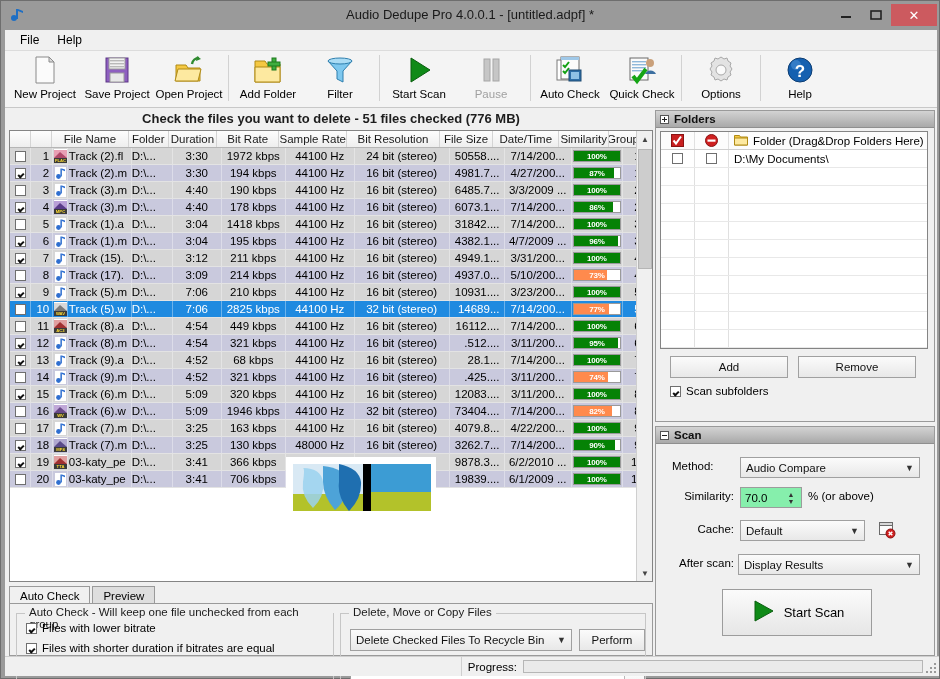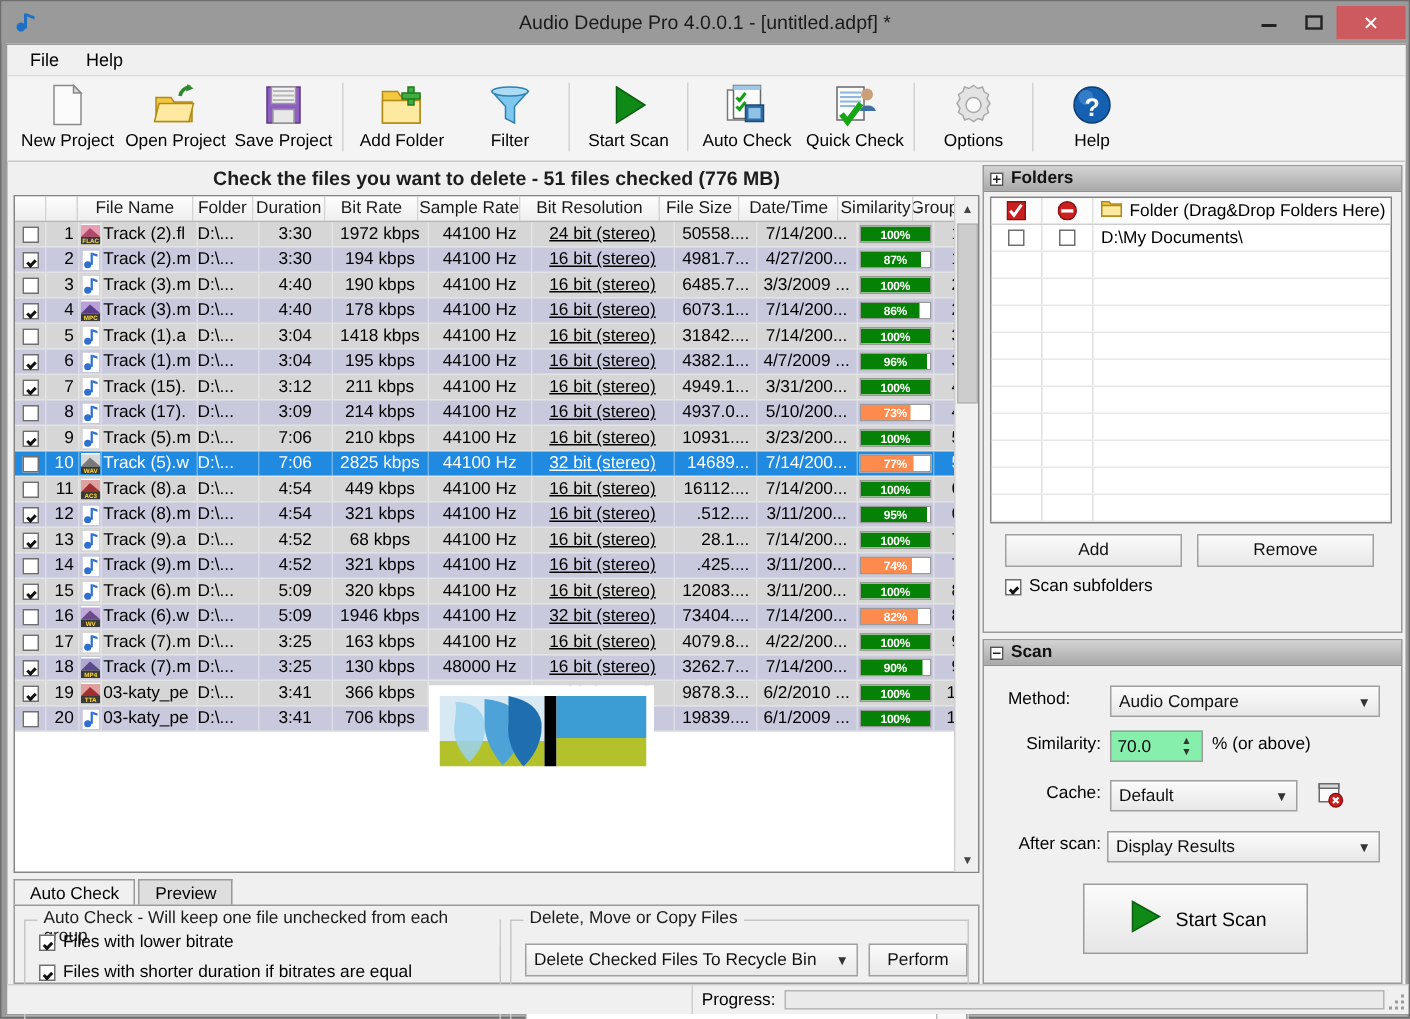--- a/index.html
+++ b/index.html
@@ -92,21 +92,21 @@
   .cell { height:100%; display:flex; align-items:center; overflow:hidden;
           white-space:nowrap; border-right:1px solid rgba(255,255,255,.35); }
   .c-check { width:23px; justify-content:center; }
   .c-num   { width:24px; justify-content:flex-end; padding-right:3px; }
   .c-icon  { width:16px; justify-content:center; }
   .c-name  { width:70px; padding-left:1px; }
   .c-folder{ width:45px; }
   .c-dur   { width:54px; justify-content:center; }
   .c-br    { width:70px; justify-content:center; }
   .c-sr    { width:76px; justify-content:center; }
-  .c-bres  { width:104px; justify-content:center;text-decoration:underline; }
+  .c-bres  { width:104px; justify-content:center; }
   .c-size  { width:60px; justify-content:flex-end; padding-right:4px; }
   .c-date  { width:74px; justify-content:center; }
   .c-sim   { width:56px; justify-content:center; }
   .c-grp   { width:32px; justify-content:center; border-right:none; }
 
   .cbx { width:11px; height:11px; border:1px solid #6f6f6f; background:#fff;
          display:inline-block; position:relative; }
   .cbx.on:after {
     content:""; position:absolute; left:2px; top:4px; width:4px; height:2px;
     border-left:2px solid #111; border-bottom:2px solid #111;
@@ -264,41 +264,41 @@
             <path d="M7 3 h13 l5 5 v21 h-18 z" fill="#fbfbfb" stroke="#8a8a8a"></path>
             <path d="M20 3 l5 5 h-5 z" fill="#dcdcdc" stroke="#8a8a8a"></path>
           </svg>
         </span>
         <span class="lbl">New Project</span>
       </div>
 
       <div class="tb-btn">
         <span class="tb-ico">
           <svg width="32" height="32" viewBox="0 0 32 32">
-            <path d="M3 11 h10 l2 3 h12 v13 h-24 z" fill="#f5c842" stroke="#b08a14"></path>
-            <path d="M5 15 h23 l-3 12 h-23 z" fill="#fde9a0" stroke="#b08a14"></path>
-            <path d="M19 10 a7 7 0 0 1 7 -6" fill="none" stroke="#2f8a2f" stroke-width="2.4"></path>
-            <path d="M24 2 l4 3 l-5 2 z" fill="#2f8a2f"></path>
-          </svg>
-        </span>
-        <span class="lbl">Open Project</span>
-      </div>
-
-      <div class="tb-btn">
-        <span class="tb-ico">
-          <svg width="32" height="32" viewBox="0 0 32 32">
             <rect x="5" y="4" width="22" height="24" fill="#8e5fc0" stroke="#5c3686"></rect>
             <rect x="8" y="4" width="16" height="11" fill="#f2f2f2" stroke="#9a9a9a"></rect>
             <rect x="9" y="6" width="14" height="1.4" fill="#b9b9b9"></rect>
             <rect x="9" y="9" width="14" height="1.4" fill="#b9b9b9"></rect>
             <rect x="9" y="12" width="14" height="1.4" fill="#b9b9b9"></rect>
             <rect x="9" y="19" width="14" height="9" fill="#e8e8e8" stroke="#9a9a9a"></rect>
           </svg>
         </span>
         <span class="lbl">Save Project</span>
+      </div>
+
+      <div class="tb-btn">
+        <span class="tb-ico">
+          <svg width="32" height="32" viewBox="0 0 32 32">
+            <path d="M3 11 h10 l2 3 h12 v13 h-24 z" fill="#f5c842" stroke="#b08a14"></path>
+            <path d="M5 15 h23 l-3 12 h-23 z" fill="#fde9a0" stroke="#b08a14"></path>
+            <path d="M19 10 a7 7 0 0 1 7 -6" fill="none" stroke="#2f8a2f" stroke-width="2.4"></path>
+            <path d="M24 2 l4 3 l-5 2 z" fill="#2f8a2f"></path>
+          </svg>
+        </span>
+        <span class="lbl">Open Project</span>
       </div>
 
       <div class="tb-sep"></div>
 
       <div class="tb-btn">
         <span class="tb-ico">
           <svg width="32" height="32" viewBox="0 0 32 32">
             <path d="M3 7 h10 l2 3 h13 v18 h-25 z" fill="#f5c842" stroke="#b08a14"></path>
             <path d="M3 13 h25 v15 h-25 z" fill="#fde9a0" stroke="#b08a14"></path>
             <rect x="20" y="4" width="4" height="12" fill="#3fae3f" stroke="#1f7a1f"></rect>
@@ -322,20 +322,29 @@
 
       <div class="tb-btn">
         <span class="tb-ico">
           <svg width="32" height="32" viewBox="0 0 32 32">
             <path d="M8 4 L27 16 L8 28 Z" fill="#0f8a17" stroke="#0a5e0f"></path>
           </svg>
         </span>
         <span class="lbl">Start Scan</span>
       </div>
 
+      <div class="tb-btn dim">
+        <span class="tb-ico">
+          <svg width="32" height="32" viewBox="0 0 32 32">
+            <rect x="9" y="5" width="6" height="22" fill="#c6c6c6" stroke="#a6a6a6"></rect>
+            <rect x="18" y="5" width="6" height="22" fill="#c6c6c6" stroke="#a6a6a6"></rect>
+          </svg>
+        </span>
+        <span class="lbl">Pause</span>
+      </div>
 
       <div class="tb-sep"></div>
 
       <div class="tb-btn">
         <span class="tb-ico">
           <svg width="32" height="32" viewBox="0 0 32 32">
             <rect x="3" y="6" width="16" height="20" fill="#fff" stroke="#7a7a7a"></rect>
             <rect x="7" y="3" width="18" height="22" fill="#fbfbfb" stroke="#6a6a6a"></rect>
             <rect x="7" y="3" width="18" height="3" fill="#9fc8e8"></rect>
             <path d="M9 11 l2 2 l4 -5" fill="none" stroke="#12a012" stroke-width="2"></path>

